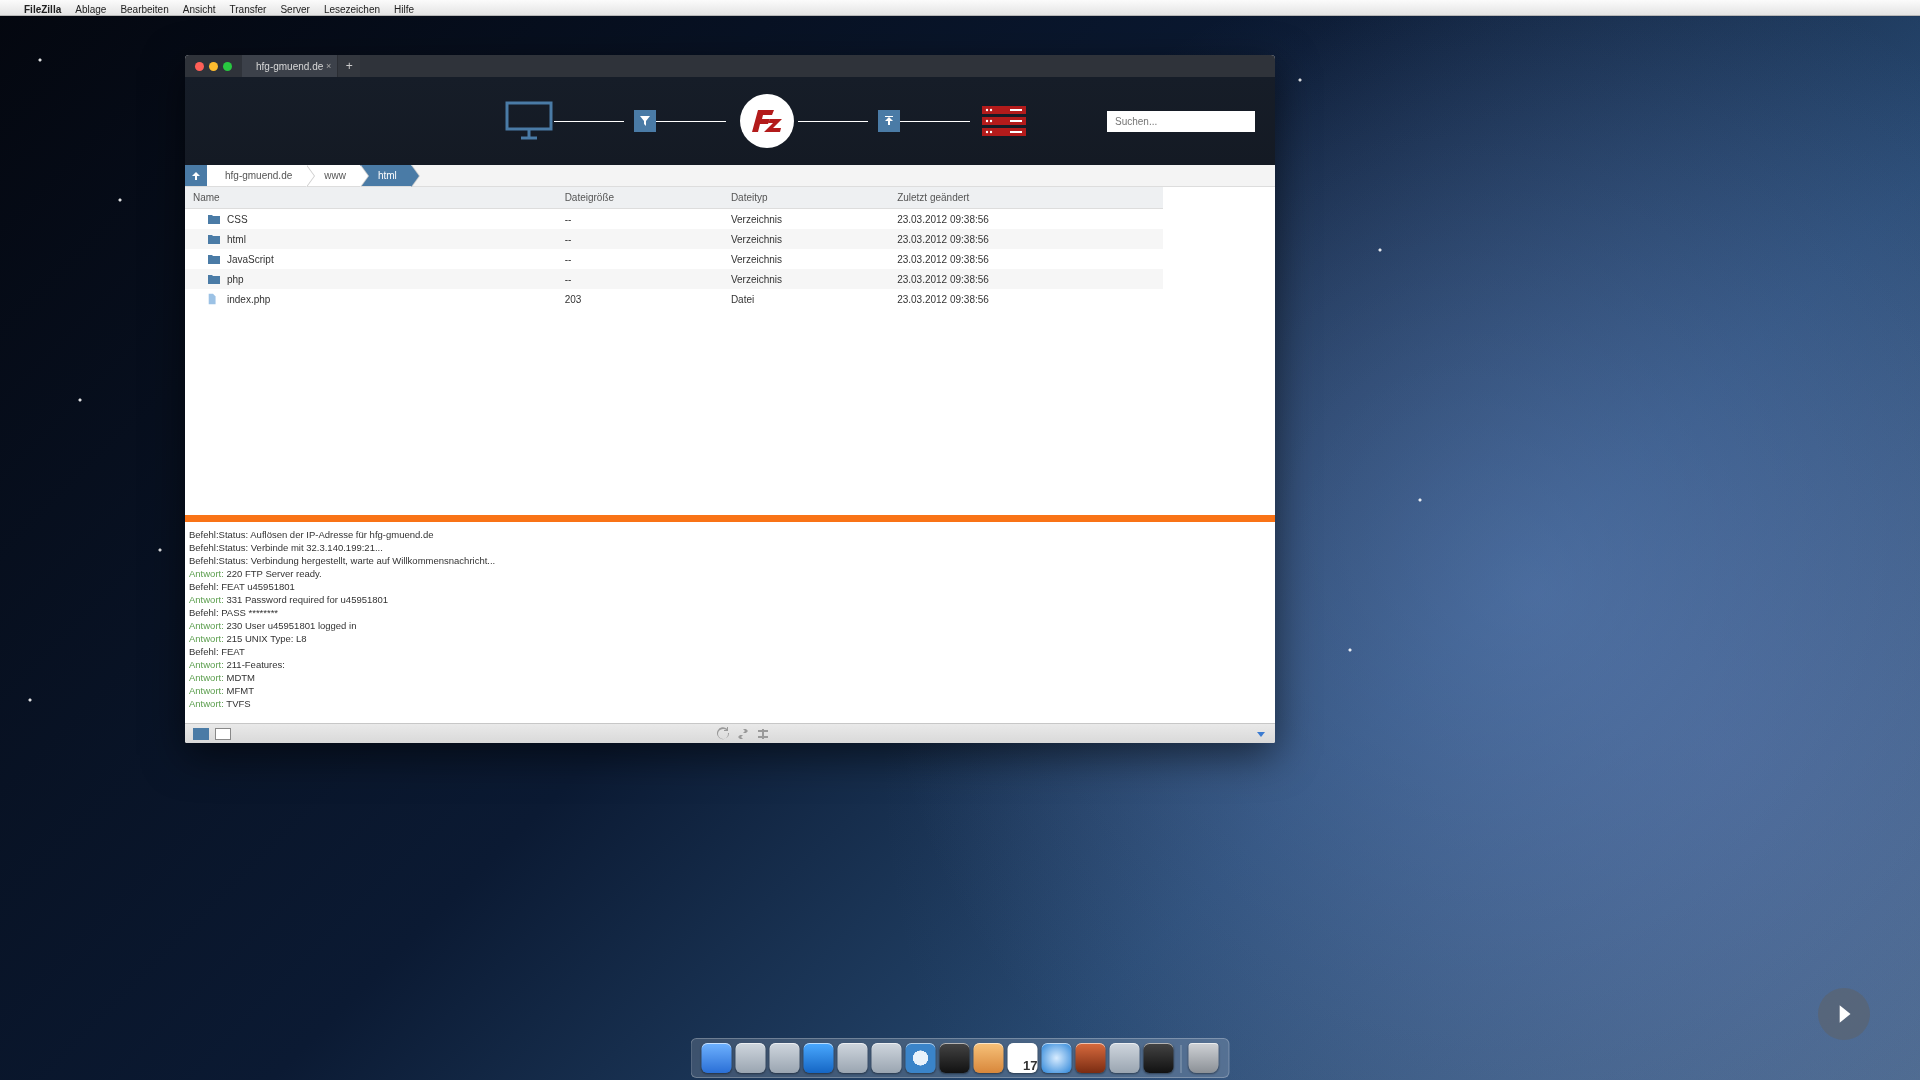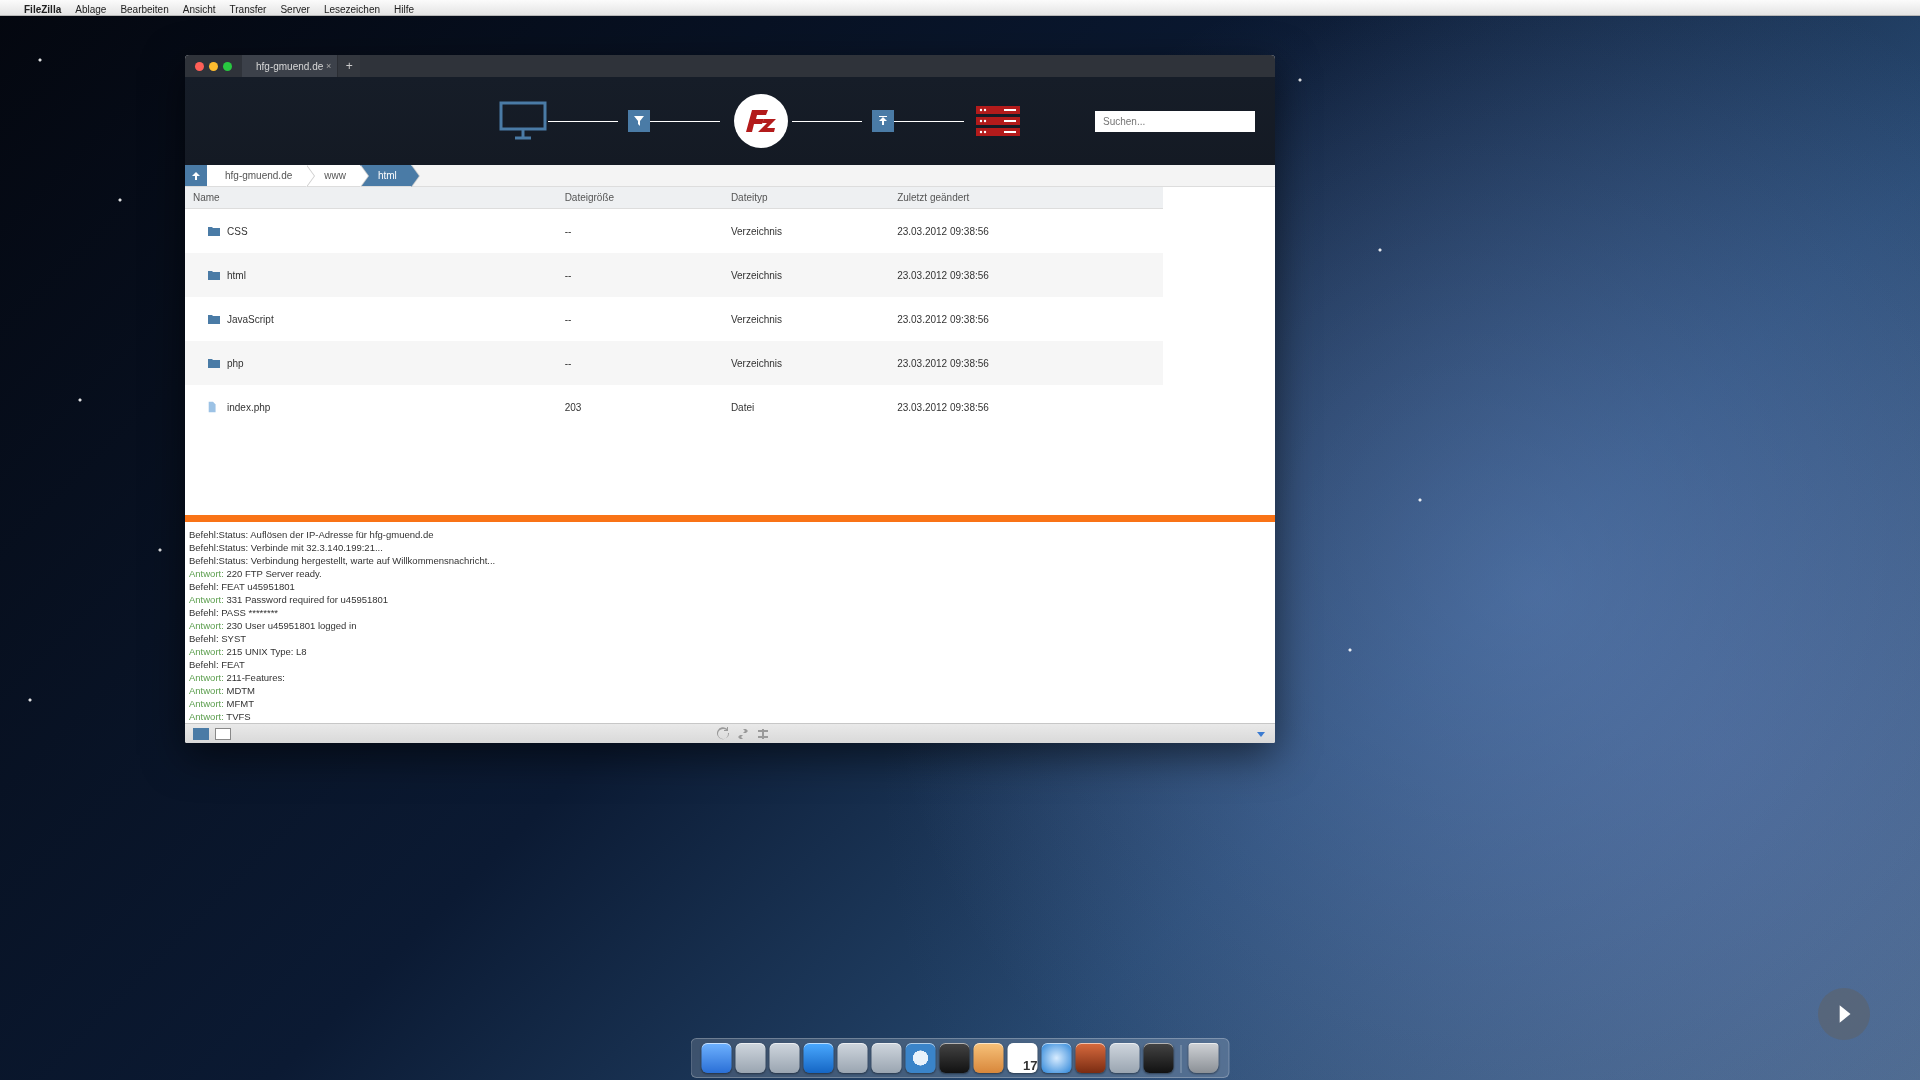--- a/index.html
+++ b/index.html
@@ -76,21 +76,21 @@
 .wirebox { width:80px; display:flex; align-items:center; }
 .node-sq {
   width:22px;height:22px;background:#4a7ba6;display:flex;align-items:center;justify-content:center;color:#fff;
 }
 #monitor-ico svg, #server-ico svg { display:block; }
 #fz-logo {
   width:54px;height:54px;border-radius:50%;background:#fff;
   display:flex;align-items:center;justify-content:center;margin:0 4px;
 }
 #searchbox {
-  width:160px; height:21px; background:#fff;
+  width:148px; height:21px; background:#fff;
 }
 #searchbox input{
   width:100%;height:100%;border:none;outline:none;font-size:10px;
   padding:0 8px;color:#666;
 }
 
 
 #crumbs {
   height:22px; background:#f4f4f4; border-bottom:1px solid #ddd;
   display:flex; align-items:stretch; font-size:10px;
@@ -111,21 +111,21 @@
 .crumb.active::after{border-left-color:#4a7ba6}
 
 
 #filetable { flex:0 0 auto; }
 #filetable table{width:calc(100% - 112px);border-collapse:collapse;font-size:10px;color:#333}
 #filetable th{
   background:#eef0f2;text-align:left;font-weight:normal;color:#555;
   padding:5px 8px;border-bottom:1px solid #ddd;
 }
 #filetable th:first-child{}
-#filetable td{padding:16px 8px}
+#filetable td{padding:4px 8px}
 #filetable td:first-child{padding-left:22px}
 #filetable tbody tr:nth-child(even){background:#f6f6f6}
 .ficon{display:inline-flex;width:14px;height:12px;margin-right:6px;vertical-align:-2px}
 .ficon.folder svg path{fill:#4a7ba6}
 .ficon.file svg path{fill:#9cc2e5}
 
 
 #tblgap{flex:1;background:#fff}
 
 
@@ -356,21 +356,20 @@
 
   <div id="log">
       <div class="ln"><span class="kw-stat">Befehl:Status: Auflösen der IP-Adresse für hfg-gmuend.de</span></div>
       <div class="ln"><span class="kw-stat">Befehl:Status: Verbinde mit 32.3.140.199:21...</span></div>
       <div class="ln"><span class="kw-stat">Befehl:Status: Verbindung hergestellt, warte auf Willkommensnachricht...</span></div>
       <div class="ln"><span class="kw-ans">Antwort:</span> 220 FTP Server ready.</div>
       <div class="ln"><span class="kw-cmd">Befehl: FEAT u45951801</span></div>
       <div class="ln"><span class="kw-ans">Antwort:</span> 331 Password required for u45951801</div>
       <div class="ln"><span class="kw-cmd">Befehl: PASS ********</span></div>
       <div class="ln"><span class="kw-ans">Antwort:</span> 230 User u45951801 logged in</div>
-      <div class="ln"><span class="kw-cmd">Befehl: SYST</span></div>
       <div class="ln"><span class="kw-ans">Antwort:</span> 215 UNIX Type: L8</div>
       <div class="ln"><span class="kw-cmd">Befehl: FEAT</span></div>
       <div class="ln"><span class="kw-ans">Antwort:</span> 211-Features:</div>
       <div class="ln"><span class="kw-ans">Antwort:</span> MDTM</div>
       <div class="ln"><span class="kw-ans">Antwort:</span> MFMT</div>
       <div class="ln"><span class="kw-ans">Antwort:</span> TVFS</div>
     </div>
 
   <div id="statusbar">
     <span class="pane-ico" style="background:#4a7ba6;border-color:#4a7ba6"></span>

